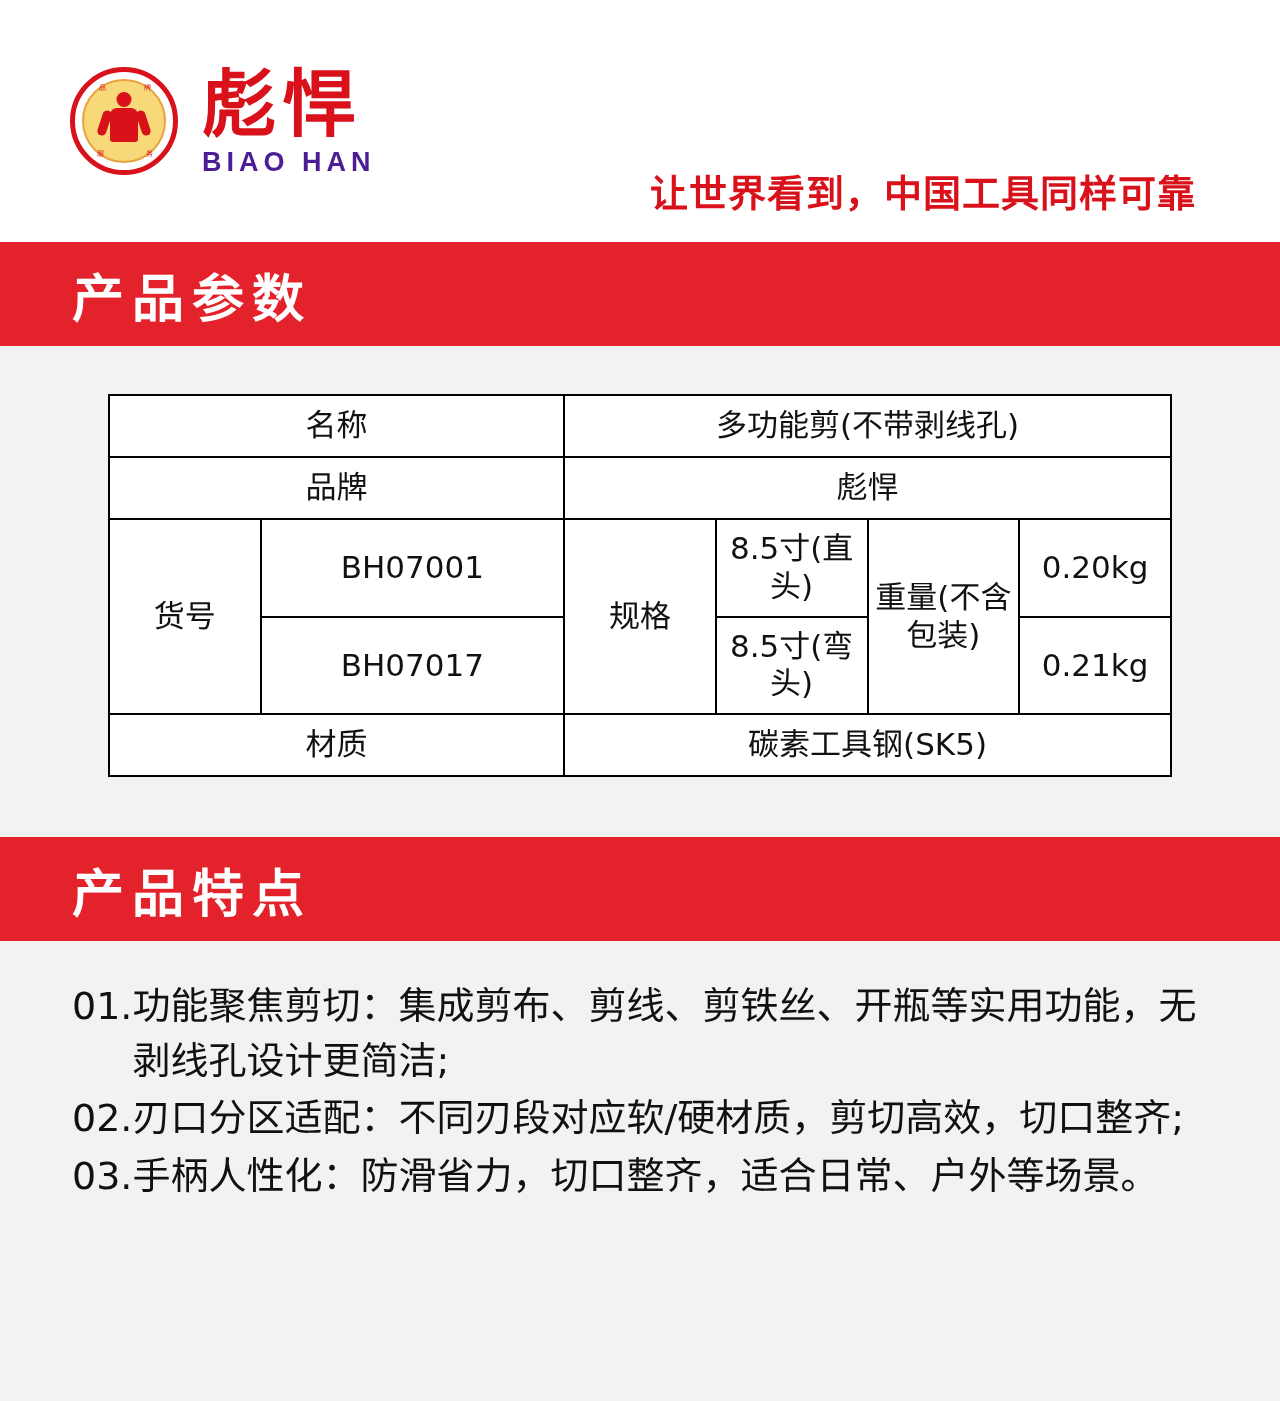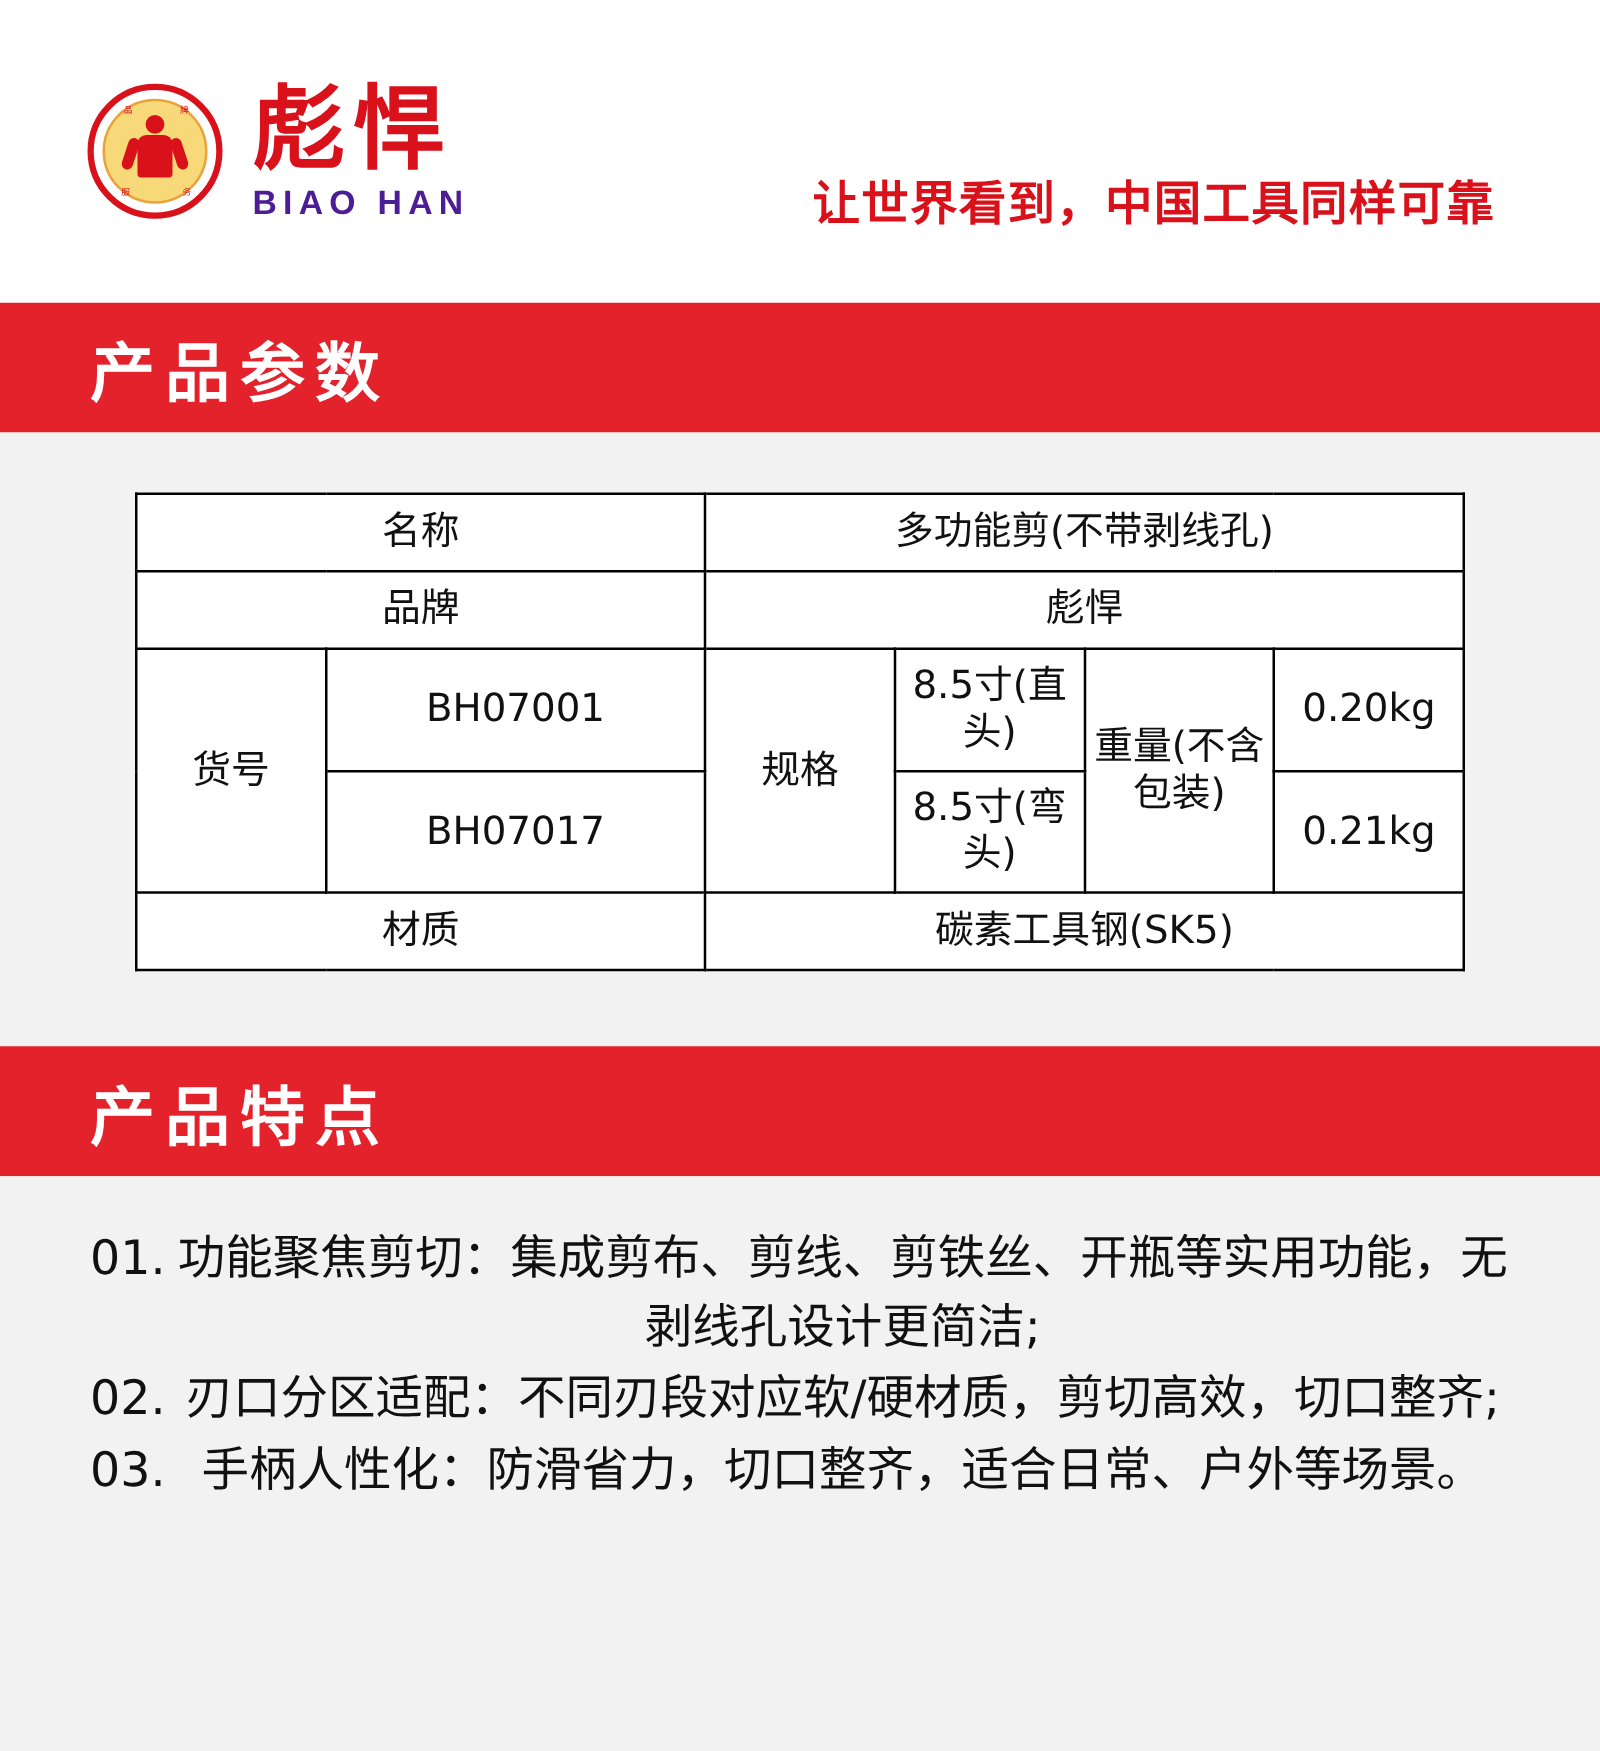--- a/index.html
+++ b/index.html
@@ -109,21 +109,21 @@
     font-size: 27px;
     font-weight: bold;
     color: #4c1d95;
     letter-spacing: 5px;
     text-align: center;
     margin-top: 8px;
   }
   .slogan {
     position: absolute;
     left: 650px;
-    top: 132px;
+    top: 163px;
     font-size: 38px;
     font-weight: bold;
     color: #d8111a;
     letter-spacing: 1px;
     font-family: "DejaVu Sans", "Liberation Sans", sans-serif;
     white-space: nowrap;
   }
 
   
   .banner {
@@ -168,21 +168,20 @@
   td.w-code     { width: 250px; }
   td.w-speclbl  { width: 118px; }
   td.w-specval  { width: 200px; }
   td.w-wlbl     { width: 132px; font-size: 30px; }
   td.w-wval     { width: 242px; border-radius: 23px; }
 
   
   .features {
     background: #f2f2f2;
     padding: 38px 64px 70px 72px;
-    text-align: center;
   }
   .feature-item {
     display: flex;
     align-items: flex-start;
     font-size: 38px;
     line-height: 1.45;
     color: #111;
     font-family: "DejaVu Sans", "Liberation Sans", sans-serif;
     margin-bottom: 2px;
   }

